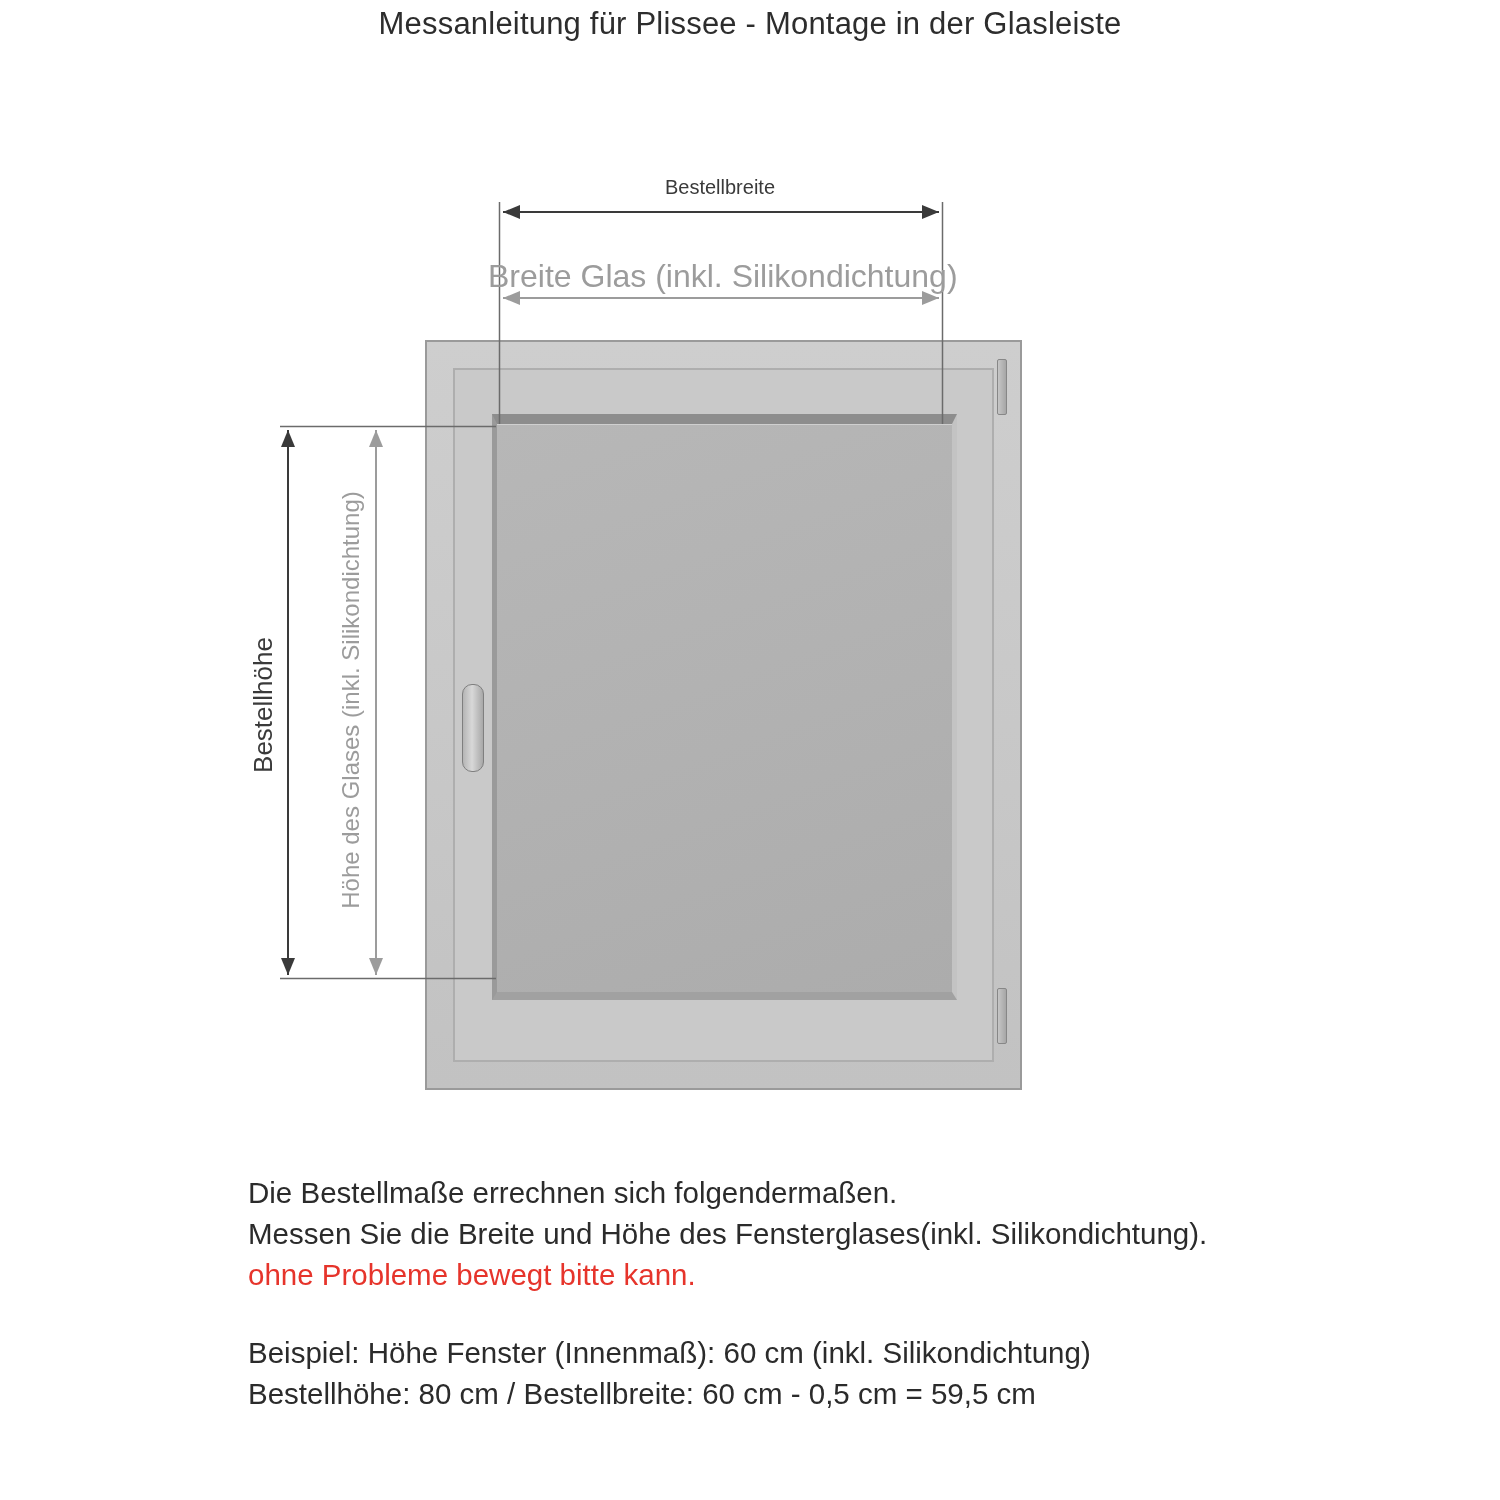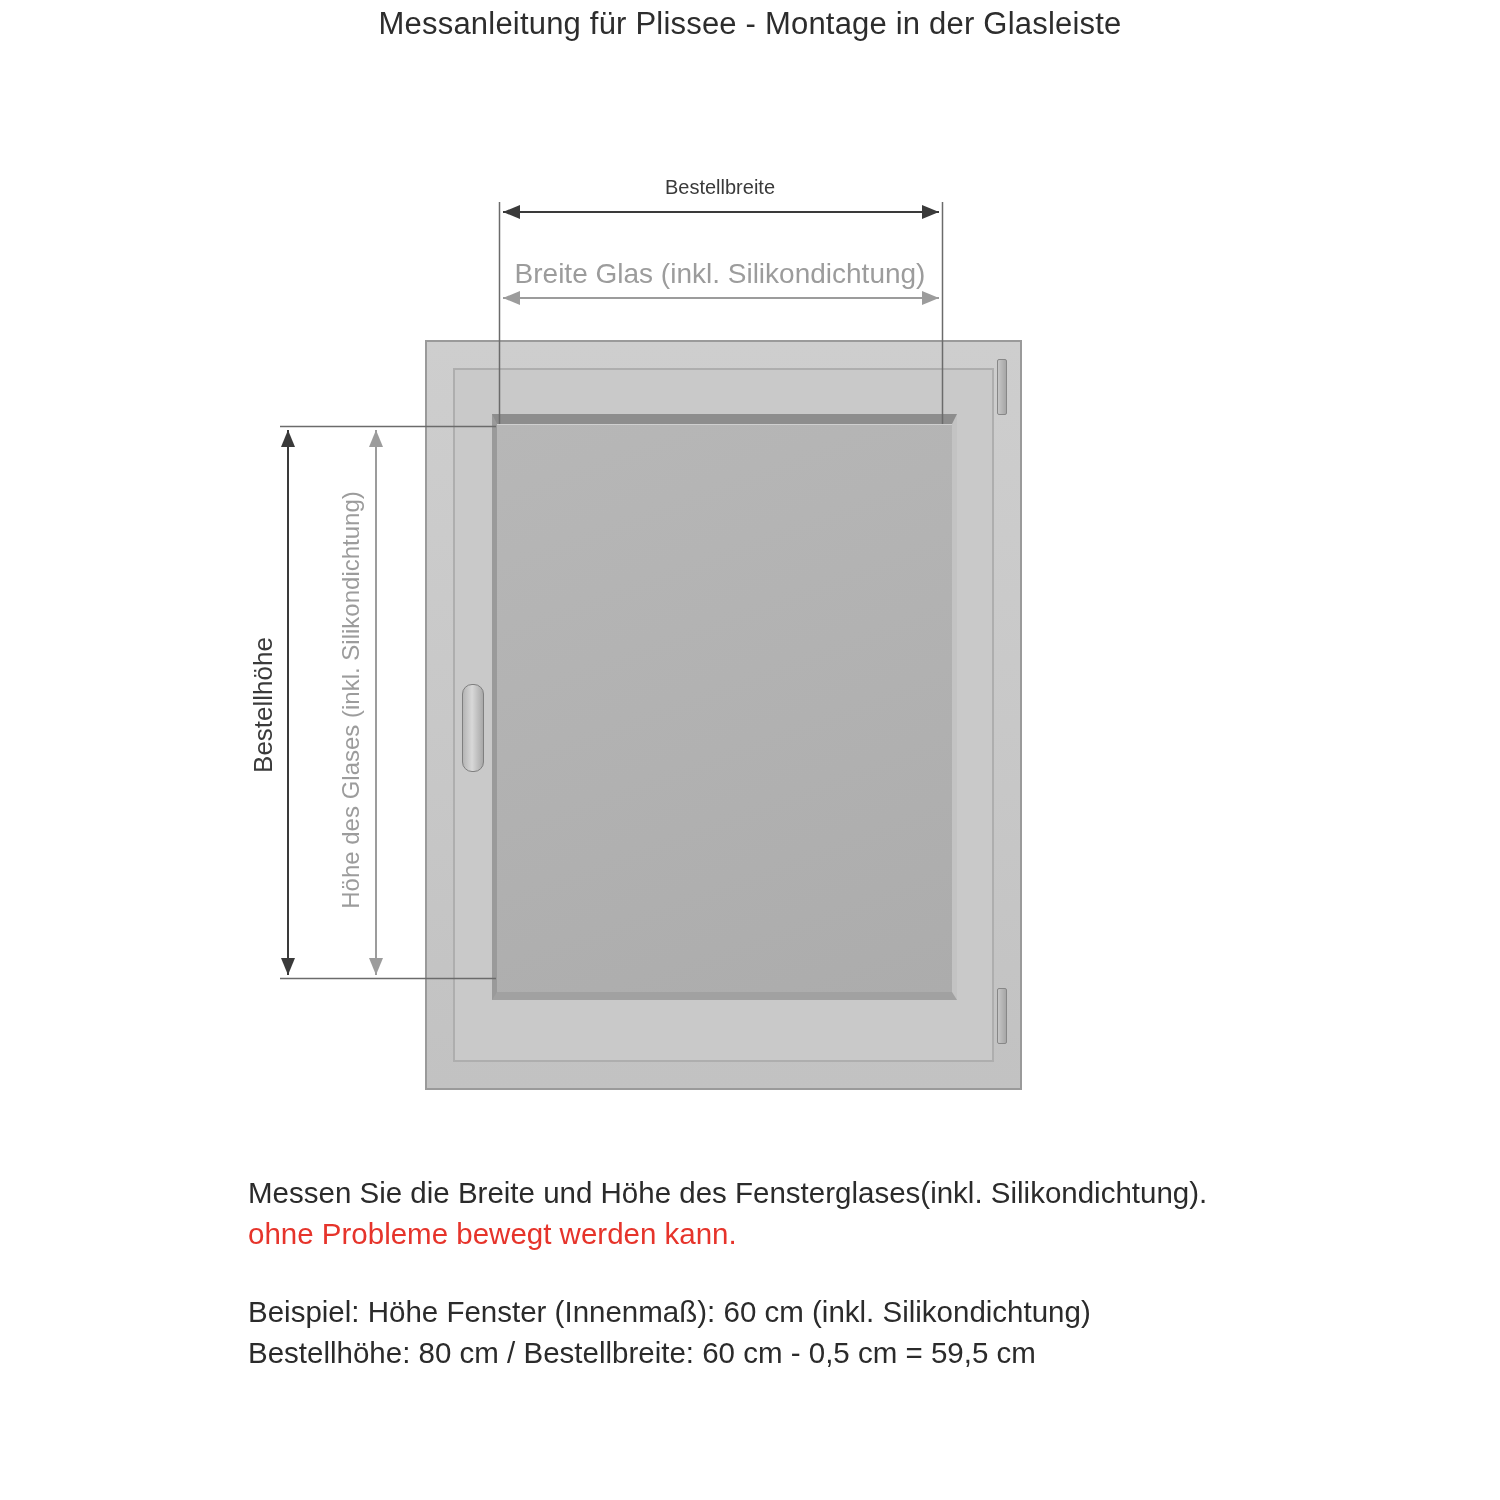--- a/index.html
+++ b/index.html
@@ -109,25 +109,25 @@
   }
   .label-order-width {
     left: 500px;
     width: 440px;
     top: 176px;
     text-align: center;
     font-size: 20px;
     color: #3a3a3a;
   }
   .label-glass-width {
-    left: 500px;
+    left: 488px;
     width: 440px;
     top: 258px;
     text-align: center;
-    font-size: 28px;
+    font-size: 32px;
     color: #9c9c9c;
   }
   .label-order-height {
     left: 263px;
     top: 705px;
     transform: translate(-50%, -50%) rotate(-90deg);
     font-size: 26px;
     color: #3a3a3a;
   }
   .label-glass-height {
@@ -197,21 +197,22 @@
 
     <line x1="376" y1="430" x2="376" y2="975" stroke="#9c9c9c" stroke-width="2" marker-start="url(#arrowGray)" marker-end="url(#arrowGray)"></line>
   </svg>
 
   <div class="mlabel label-order-width">Bestellbreite</div>
   <div class="mlabel label-glass-width">Breite Glas (inkl. Silikondichtung)</div>
   <div class="mlabel label-order-height">Bestellhöhe</div>
   <div class="mlabel label-glass-height">Höhe des Glases (inkl. Silikondichtung)</div>
 
   <div class="textblock">
+    <div>Die Bestellmaße errechnen sich folgendermaßen.</div>
     <div>Messen Sie die Breite und Höhe des Fensterglases(inkl. Silikondichtung).</div>
-    <div class="warning">ohne Probleme bewegt werden kann.</div>
+    <div class="warning">ohne Probleme bewegt bitte kann.</div>
     <div class="example-block">
       <div>Beispiel: Höhe Fenster (Innenmaß): 60 cm (inkl. Silikondichtung)</div>
       <div>Bestellhöhe: 80 cm / Bestellbreite: 60 cm  - 0,5 cm = 59,5 cm</div>
     </div>
   </div>
 
 </div>
 
 </body></html>

